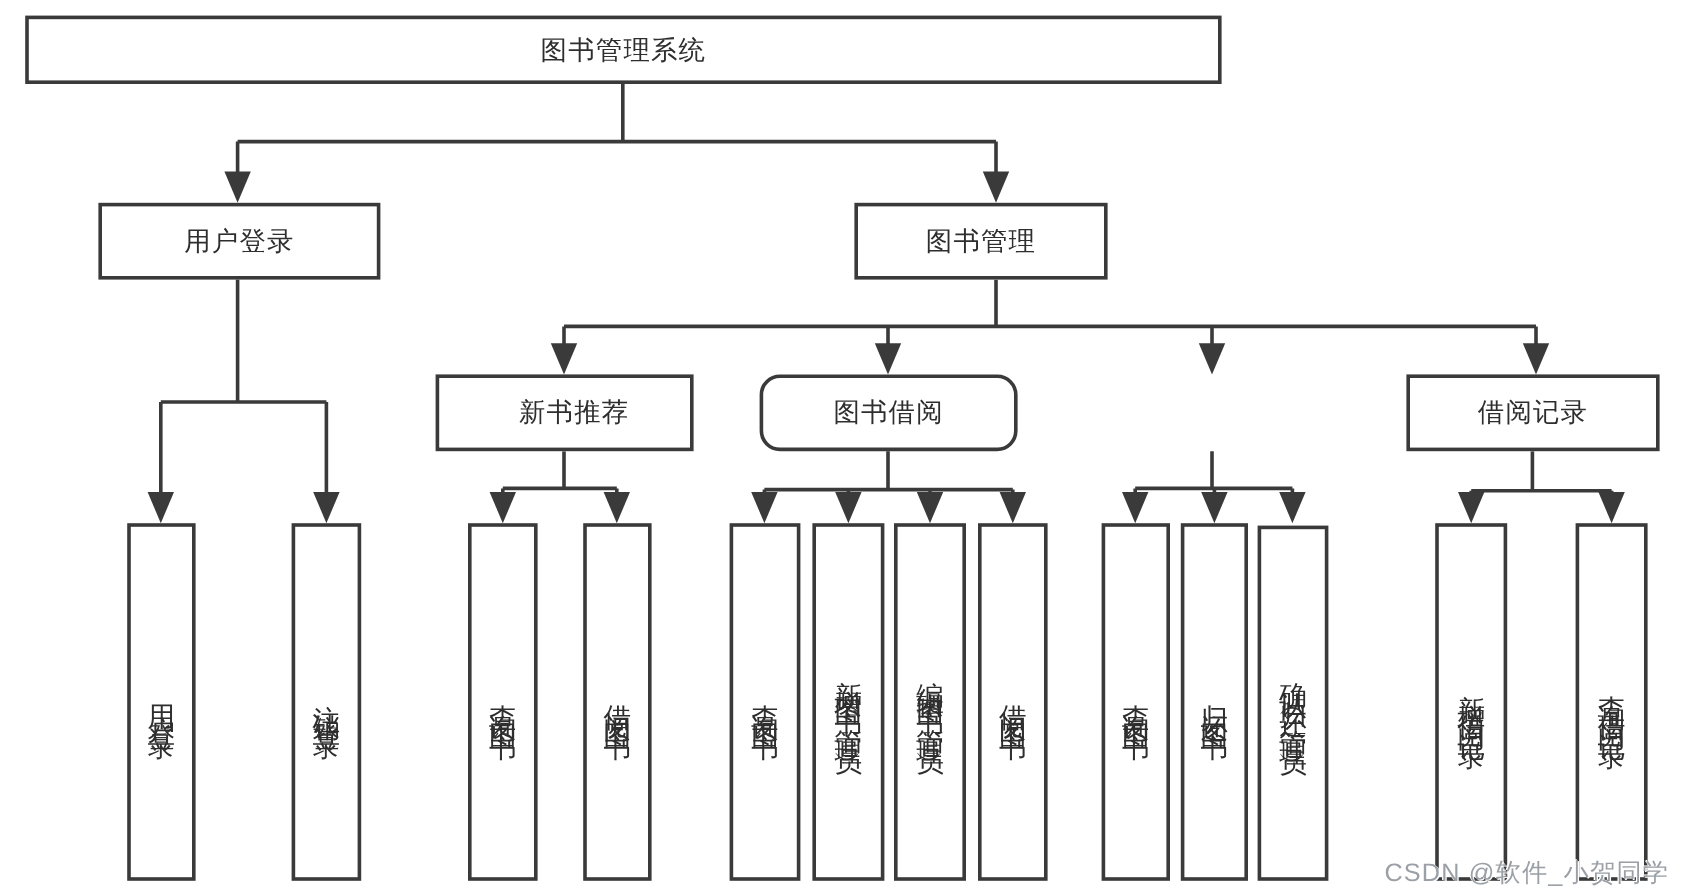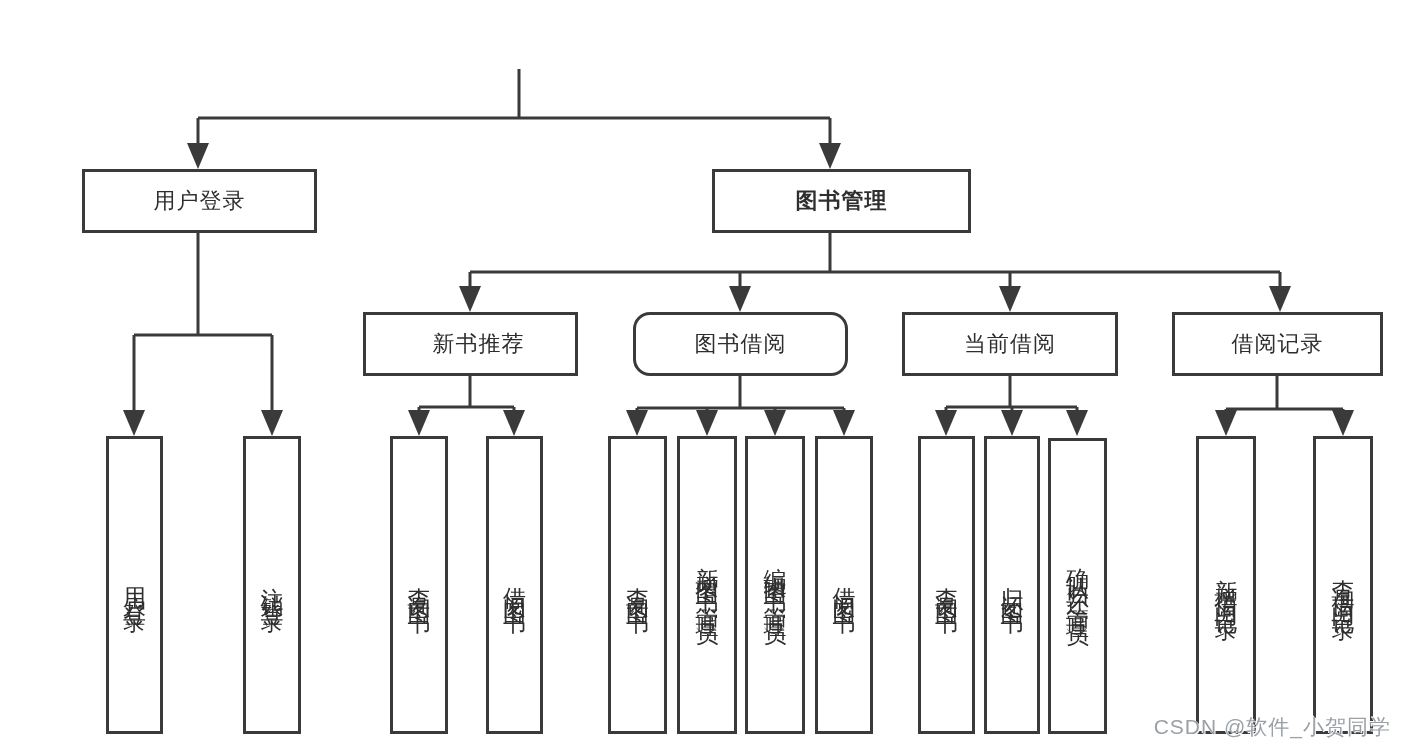--- a/index.html
+++ b/index.html
@@ -95,36 +95,36 @@
       <polygon points="1066,410 1088,410 1077,436"></polygon>
     </g>
 
     <g>
       <path d="M1277 376 V409 M1226 409 H1343 M1226 409 V411 M1343 409 V411"></path>
       <polygon points="1215,410 1237,410 1226,436"></polygon>
       <polygon points="1332,410 1354,410 1343,436"></polygon>
     </g>
   </svg>
 
+  <div class="node node-h" style="left:21px;top:13px;width:997px;height:57px;">
+    <span>图书管理系统</span>
+  </div>
 
   <div class="node node-h" style="left:82px;top:169px;width:235px;height:64px;">
     <span>用户登录</span>
   </div>
-  <div class="node node-h" style="left:712px;top:169px;width:259px;height:64px;font-weight:bold;">
+  <div class="node node-h" style="left:712px;top:169px;width:211px;height:64px;">
     <span>图书管理</span>
   </div>
 
   <div class="node node-h" style="left:363px;top:312px;width:215px;height:64px;padding-left:16px;">
     <span>新书推荐</span>
   </div>
   <div class="node node-h" style="left:633px;top:312px;width:215px;height:64px;border-radius:17px;">
     <span>图书借阅</span>
-  </div>
-  <div class="node node-h" style="left:902px;top:312px;width:216px;height:64px;">
-    <span>当前借阅</span>
   </div>
   <div class="node node-h" style="left:1172px;top:312px;width:211px;height:64px;">
     <span>借阅记录</span>
   </div>
 
   <div class="node node-v" style="left:106px;top:436px;width:57px;height:298px;">
     <span class="vtext">用户登录</span>
   </div>
   <div class="node node-v" style="left:243px;top:436px;width:58px;height:298px;">
     <span class="vtext">注销登录</span>

